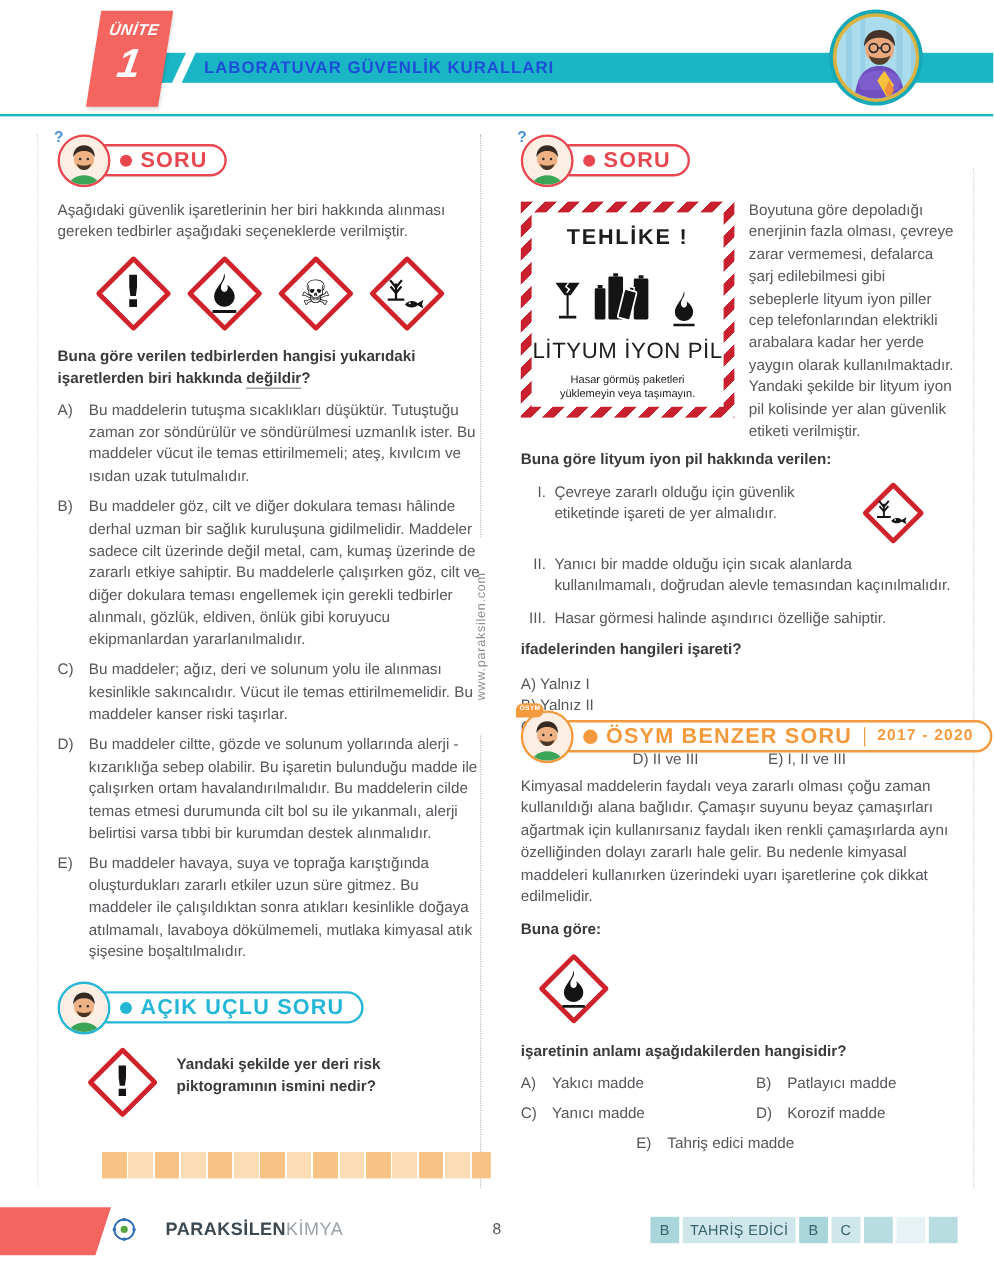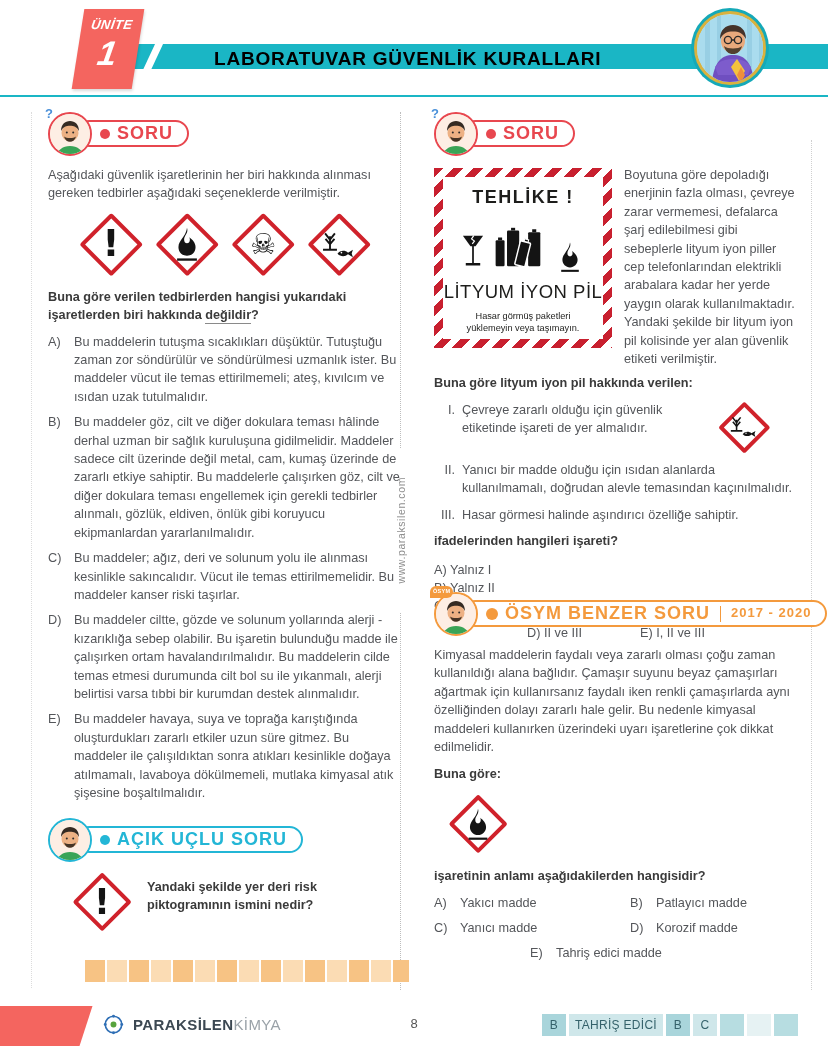--- a/index.html
+++ b/index.html
@@ -8,21 +8,21 @@
   .page { position:relative; width:828px; height:1064px; background:#fff; overflow:hidden; margin:0 auto; }
 
   
   .teal-bar { position:absolute; left:96px; right:0; top:44px; height:25px; background:#1ab6c5; }
   .header-rule { position:absolute; left:0; right:0; top:95px; height:2px; background:#1ab6c5; }
   .unit-badge { position:absolute; left:78px; top:9px; width:60px; height:80px; background:#f4655f;
     transform:skewX(-9deg); z-index:3; display:flex; flex-direction:column; align-items:center; box-shadow:1px 2px 3px rgba(0,0,0,.15); }
   .unit-badge .u-label { color:#fff; font-style:italic; font-weight:bold; font-size:13px; margin-top:8px; letter-spacing:.5px; }
   .unit-badge .u-num { color:#fff; font-style:italic; font-weight:bold; font-size:34px; margin-top:2px; }
   .hdr-slash { position:absolute; top:38px; width:8px; height:38px; background:#fff; transform:skewX(-25deg); z-index:2; }
-  .hdr-title { position:absolute; left:170px; top:48px; color:#000000; font-weight:bold; font-size:19px; letter-spacing:.8px; z-index:2;margin-left:44px; }
+  .hdr-title { position:absolute; left:170px; top:48px; color:#1d4ed8; font-weight:bold; font-size:14px; letter-spacing:.8px; z-index:2; }
   .teacher-photo { position:absolute; left:694px; top:11px; width:72px; height:74px; border-radius:50%;
     border:3px solid #d9b23f; box-shadow:0 0 0 3px #15a9b8; overflow:hidden; background:#b9e2ef; z-index:4; }
 
   
   .edge-dots-l { position:absolute; left:31px; top:112px; height:876px; border-left:1px dotted #dcdcdc; }
   .edge-dots-r { position:absolute; left:811px; top:140px; height:850px; border-left:1px dotted #d0d0d0; }
   .col-divider { position:absolute; left:400px; top:112px; height:878px; border-left:1.5px dotted #bdbdbd; }
   .watermark { position:absolute; left:392px; top:448px; width:18px; height:164px; background:#fff;
     display:flex; align-items:center; justify-content:center; }
   .watermark span { writing-mode:vertical-rl; transform:rotate(180deg); font-size:10.5px; color:#8e8e8e; letter-spacing:.6px; }
@@ -100,21 +100,21 @@
 
   .q2-right { position:absolute; left:0; top:480px; width:100%; }
   .flame-solo { margin:10px 0 8px 14px; }
   .mc-grid { display:grid; grid-template-columns:196px 1fr; row-gap:7px; margin-top:8px; }
   .mc-cell { display:flex; }
   .mc-center { display:flex; justify-content:center; margin-top:7px; padding-right:40px; }
 
   
   .footer { position:absolute; left:0; right:0; top:1000px; height:64px; background:#fff; }
   .foot-slash { position:absolute; left:-18px; top:6px; width:104px; height:40px; background:#f4655f; transform:skewX(-18deg); }
-  .brand { position:absolute; left:102px; top:13px; display:flex; align-items:center; gap:8px; }
+  .brand { position:absolute; left:92px; top:13px; display:flex; align-items:center; gap:23px; }
   .brand-text { font-size:15px; letter-spacing:.4px; }
   .brand-text .bb { font-weight:bold; color:#3c4852; }
   .brand-text .bl { color:#9aa2a8; }
   .page-num { position:absolute; left:50%; transform:translateX(-50%); top:16px; font-size:13px; color:#555; }
   .answer-key { position:absolute; right:30px; top:14px; display:flex; gap:3px; }
   .key-cell { min-width:24px; height:22px; display:flex; align-items:center; justify-content:center;
     padding:0 6px; font-size:12px; color:#35626b; letter-spacing:.3px; }
   .k1 { background:#a9d5db; } .k2 { background:#cfe7ea; } .k3 { background:#b7dde1; } .k4 { background:#e6f2f3; }
 
   svg .blk { fill:#141414; }
@@ -346,21 +346,21 @@
       <span class="ghs s52" style="margin-left:4px">
         <span class="sym">
             <svg width="30" height="27" viewBox="0 0 44 40">
               <use href="#env"></use>
             </svg>
           </span>
       </span>
     </div>
     <div class="roman-item">
       <span class="rn">II.</span>
-      <span class="r-text">Yanıcı bir madde olduğu için ısıdan alanlarda kullanılmamalı, doğrudan alevle temasından kaçınılmalıdır.</span>
+      <span class="r-text">Yanıcı bir madde olduğu için sıcak alanlarda kullanılmamalı, doğrudan alevle temasından kaçınılmalıdır.</span>
     </div>
     <div class="roman-item">
       <span class="rn">III.</span>
       <span class="r-text">Hasar görmesi halinde aşındırıcı özelliğe sahiptir.</span>
     </div>
 
     <p class="bold">ifadelerinden hangileri işareti?</p>
 
     <div class="choice-row1">
       <span>A) Yalnız I</span>

